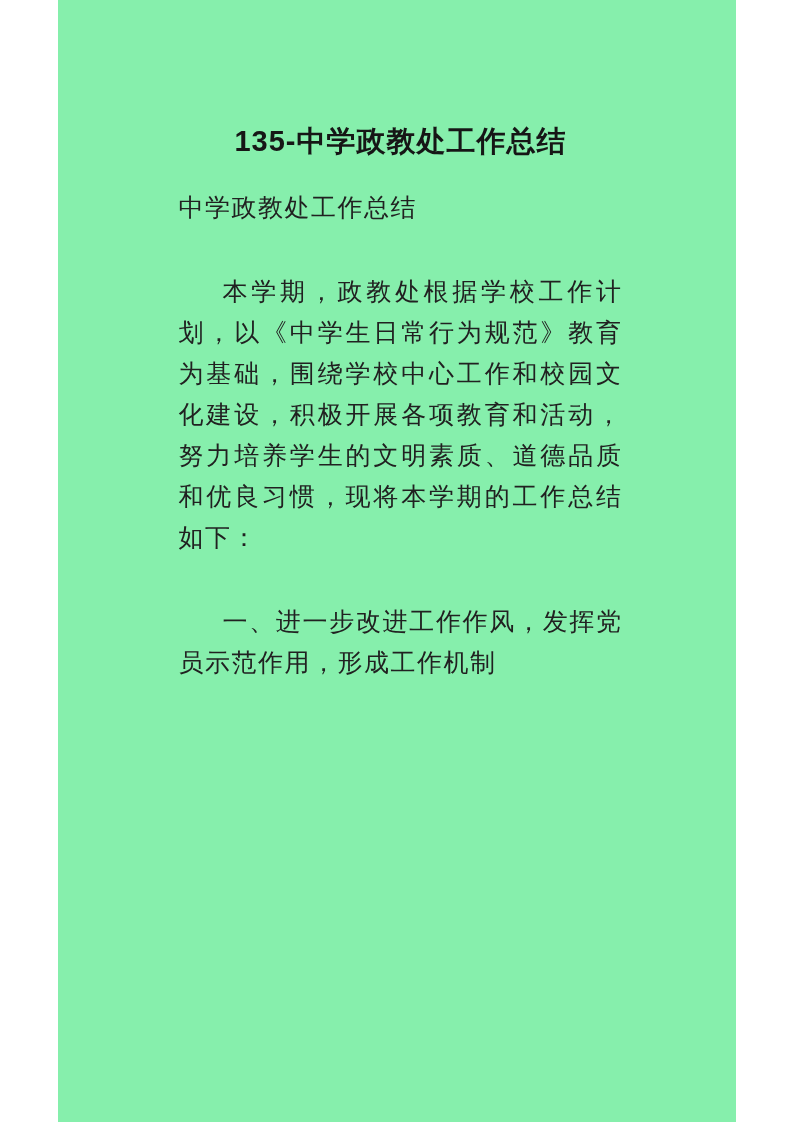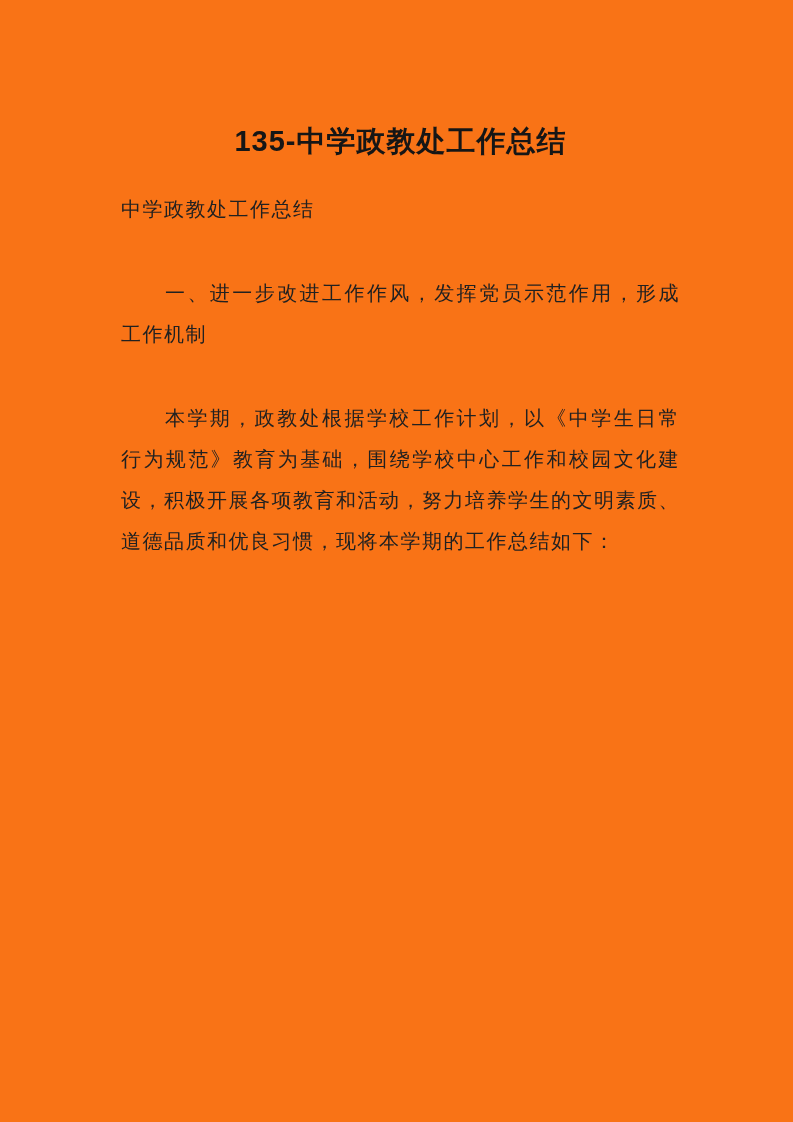--- a/index.html
+++ b/index.html
@@ -2,42 +2,42 @@
 <html><head>
 <meta charset="utf-8">
 <style>
   html, body {
     margin: 0;
     padding: 0;
     background: #ffffff;
   }
   .page {
     position: relative;
-    width: 793px;
+    width: 678px;
     height: 1122px;
     margin: 0 auto;
-    background: #f97316;
+    background: #86efac;
     box-sizing: border-box;
     padding: 122px 113px 0 121px;
     overflow: hidden;
     color: #1f1f1f;
   }
   .doc-title {
     font-family: "Liberation Sans", "DejaVu Sans", sans-serif;
     font-size: 29px;
     line-height: 38px;
     font-weight: bold;
     text-align: center;
     margin: 0 0 29px 0;
     color: #161616;
     letter-spacing: 1px;
   }
   .para {
-    font-family: Liberation Serif, serif;
-    font-size: 20px;
+    font-family: Liberation Mono, monospace;
+    font-size: 25px;
     line-height: 41px;
     letter-spacing: 1.5px;
     margin: 0 0 43px 0;
     text-align: justify;
     color: #212121;
   }
   .para.indent {
     text-indent: 44px;
   }
   .para.last {
@@ -46,17 +46,17 @@
 </style>
 </head>
 <body>
 
 <div class="page">
   <h1 class="doc-title">135-中学政教处工作总结</h1>
 
   <p class="para">中学政教处工作总结</p>
 
 
+  <p class="para indent">本学期，政教处根据学校工作计划，以《中学生日常行为规范》教育为基础，围绕学校中心工作和校园文化建设，积极开展各项教育和活动，努力培养学生的文明素质、道德品质和优良习惯，现将本学期的工作总结如下：</p>
+
   <p class="para indent">一、进一步改进工作作风，发挥党员示范作用，形成工作机制</p>
-
-  <p class="para indent">本学期，政教处根据学校工作计划，以《中学生日常行为规范》教育为基础，围绕学校中心工作和校园文化建设，积极开展各项教育和活动，努力培养学生的文明素质、道德品质和优良习惯，现将本学期的工作总结如下：</p>
 
 </div>
 
 </body></html>

